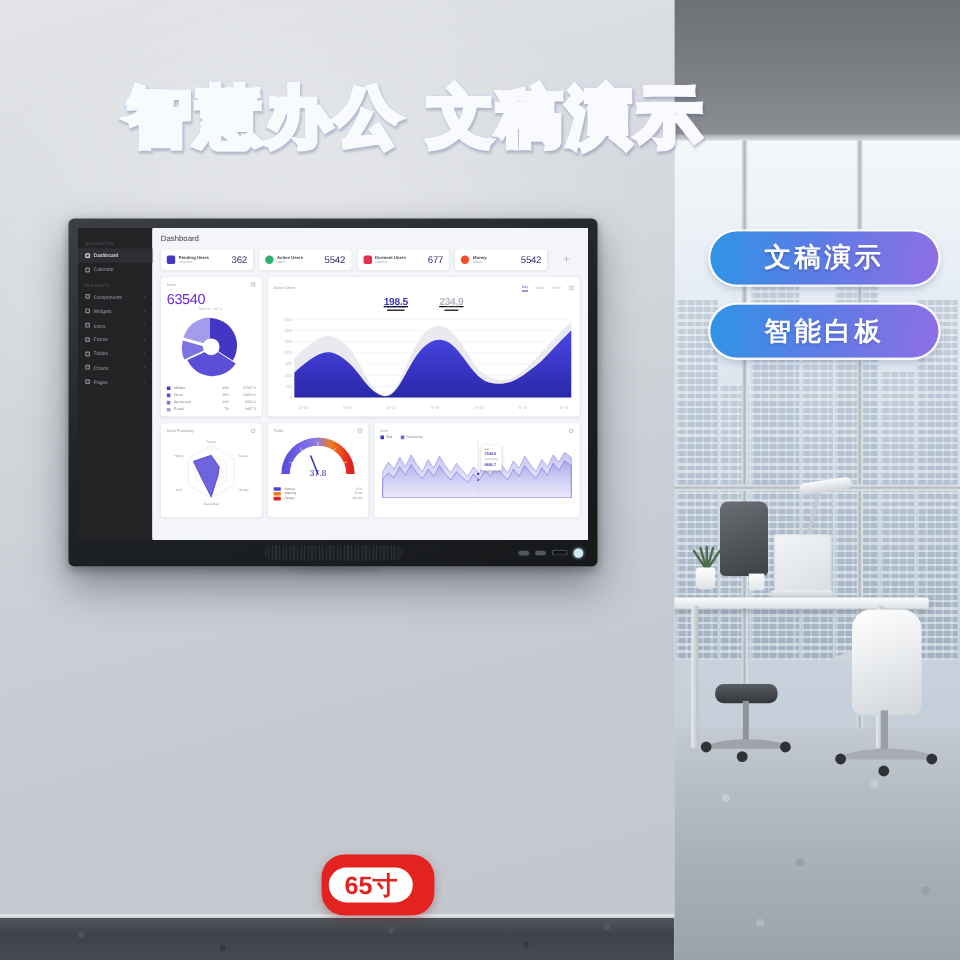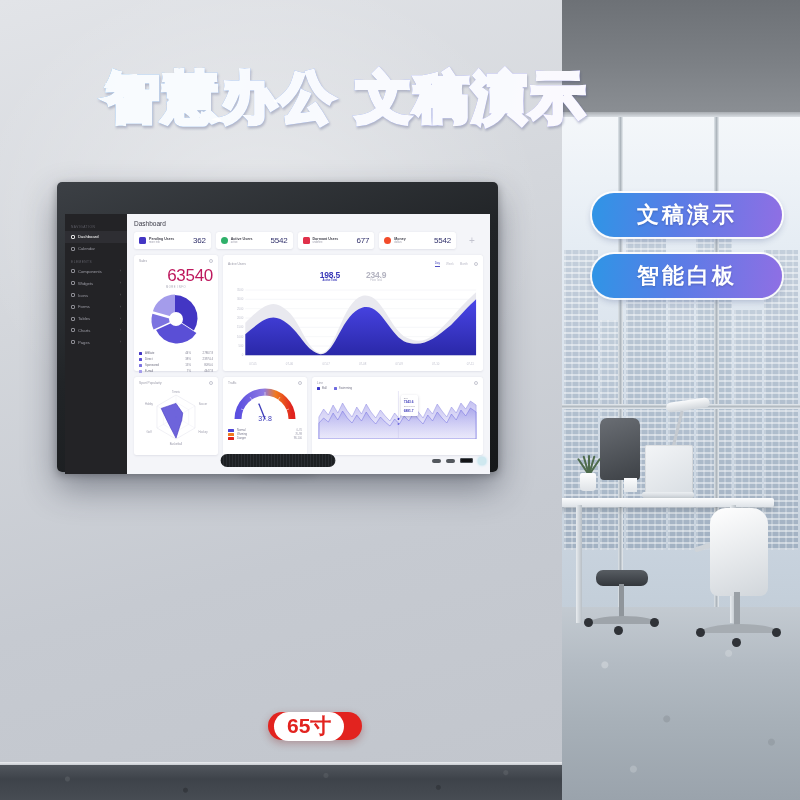--- a/index.html
+++ b/index.html
@@ -124,42 +124,42 @@
     height:44px; margin-bottom:17px; border-radius:22px;
     background:linear-gradient(95deg,#2f95e6 0%,#5a7ce6 45%,#8f6fe4 100%);
     display:flex; align-items:center; justify-content:center;
     color:#fff; font-size:22px; font-weight:700; letter-spacing:3px;
     box-shadow:0 0 0 2px rgba(255,255,255,.9), 0 3px 7px rgba(40,60,120,.3);
     text-shadow:0 1px 2px rgba(30,40,90,.3);
   }
 
   
   .bottom-badge{
-    position:absolute; left:268px; top:712px; height:28px; z-index:40;
+    position:absolute; left:268px; top:712px; height:51px; z-index:40;
     background:#e2231f; border-radius:19px; display:flex; align-items:center;
     padding:0 18px 0 6px; box-shadow:0 3px 8px rgba(120,10,10,.3);
   }
   .badge-size{
     background:#fff; color:#e2231f; border-radius:15px; height:29px;
     display:flex; align-items:center; padding:0 13px;
     font-size:21px; font-weight:700; letter-spacing:0px;
   }
   .badge-text{ color:#fff; font-size:21px; font-weight:700; letter-spacing:4px; margin-left:13px; }
 
   
   #tv{
     position:absolute; left:57px; top:182px; width:441px; height:290px; z-index:30;
     background:linear-gradient(160deg,#3c4045 0%,#212427 45%,#16181a 100%);
     border-radius:5px;
     box-shadow:0 16px 34px rgba(35,40,55,.45), 0 3px 8px rgba(0,0,0,.3);
     padding:8px 8px 22px 8px;
   }
   #screen{
     position:relative; width:100%; height:260px; background:#f4f5f9; overflow:hidden;
-    display:flex; box-shadow:inset 0 0 0 1px #0c0d0f;margin-top:24px;
+    display:flex; box-shadow:inset 0 0 0 1px #0c0d0f;
   }
   .tv-bottom{
     position:absolute; left:8px; right:8px; bottom:3px; height:17px;
     display:flex; align-items:center;
   }
   .tv-logo{ margin-left:168px; display:flex; align-items:center; gap:2px; }
   .tv-logo .lg-mark{ width:9px; height:9px; background:#2f7fd6; border-radius:1px; }
   .tv-logo .lg-txt{ color:#9aa0a8; font-size:6px; font-weight:700; letter-spacing:.5px; }
   .tv-grille{
     position:absolute; left:50%; transform:translateX(-50%); width:115px; height:13px;
@@ -214,36 +214,36 @@
 
   .grid-row{ display:flex; gap:5px; margin-bottom:6px; }
   .card{ background:#fff; border-radius:2.5px; padding:4px 5px;
     box-shadow:0 .5px 2px rgba(60,60,100,.1); position:relative; }
   .card-hd{ display:flex; align-items:center; justify-content:space-between; }
   .card-tl{ font-size:3.2px; color:#9a9aa8; }
   .gear{ width:4px; height:4px; border:.6px solid #c6c7d2; border-radius:50%; flex:none; }
 
   
   .c-donut{ width:84px; flex:none; height:116px; }
-  .donut-val{ text-align:right; font-size:17px; color:#be185d; font-weight:500; margin-top:3px; letter-spacing:-.3px; }
+  .donut-val{ text-align:left; font-size:12px; color:#6d28d9; font-weight:500; margin-top:3px; letter-spacing:-.3px; }
   .donut-sub{ text-align:center; font-size:2.6px; color:#a7a7b5; letter-spacing:.6px; margin-top:0px; }
   .donut-wrap{ display:flex; justify-content:center; margin-top:3px; }
   .legend{ margin-top:4px; }
   .lg-row{ display:flex; align-items:center; font-size:2.9px; color:#6f6f80; padding:1px 0; }
   .lg-sw{ width:3px; height:3px; border-radius:.5px; margin-right:3px; flex:none; }
   .lg-name{ flex:1; }
   .lg-pct{ width:16px; text-align:right; color:#8a8a9a; }
   .lg-amt{ width:22px; text-align:right; color:#8a8a9a; }
 
   
   .c-area{ flex:1; height:116px; display:flex; flex-direction:column; }
   .area-tabs{ display:flex; align-items:center; gap:6px; }
   .a-tab{ font-size:3px; color:#bdbdca; padding-bottom:1px; }
   .a-tab.active{ color:#4e4ec0; border-bottom:.8px solid #4e4ec0; }
-  .area-kpis{ display:flex; justify-content:center; gap:26px; margin-top:1px; }
+  .area-kpis{ display:flex; justify-content:center; gap:26px; margin-top:1px;text-decoration:underline; }
   .kpi{ text-align:center; }
   .kpi-v{ font-size:8.5px; font-weight:700; letter-spacing:-.2px; }
   .kpi-v.blue{ color:#3a39b8; }
   .kpi-v.gray{ color:#b3b3c0; }
   .kpi-l{ font-size:2.6px; margin-top:-1px; }
   .kpi-l.blue{ color:#3a39b8; font-weight:700; }
   .kpi-l.gray{ color:#b8b8c4; }
   .area-plot{ flex:1; margin-top:1px; position:relative; }
 
   

